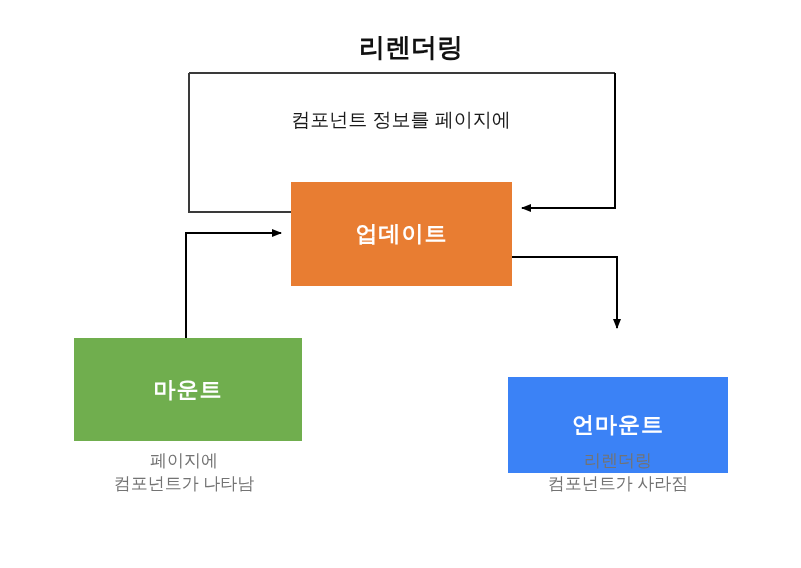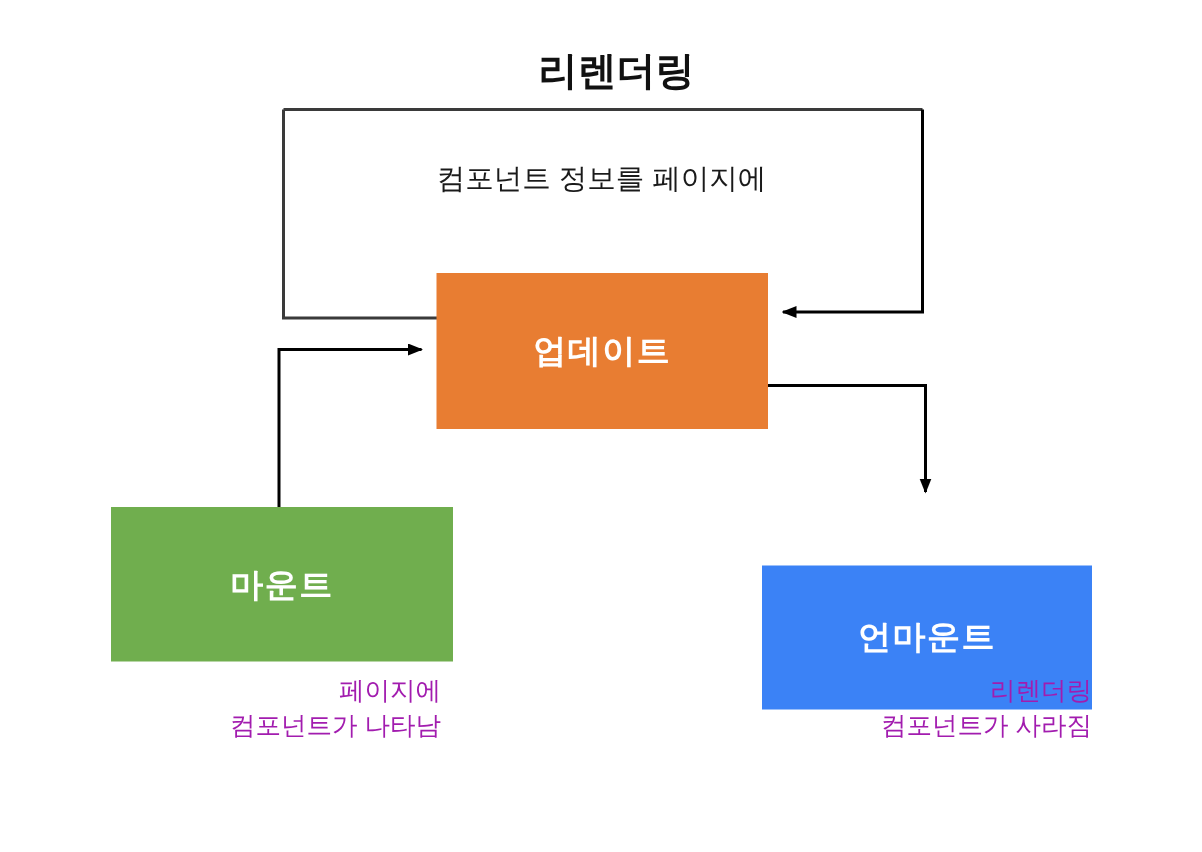--- a/index.html
+++ b/index.html
@@ -59,24 +59,24 @@
   #node-unmount {
     left: 508px;
     top: 338px;
     width: 220px;
     height: 96px;
     background: #3b82f6;
     margin-top: 39px;
   }
   .caption {
     position: absolute;
-    text-align: right;
+    text-align: center;
     font-size: 17px;
     line-height: 1.35;
-    color: #a21caf;
+    color: #737373;
     white-space: pre-line;
   }
   #caption-mount {
     left: 74px;
     top: 450px;
     width: 220px;
   }
   #caption-unmount {
     left: 508px;
     top: 450px;

